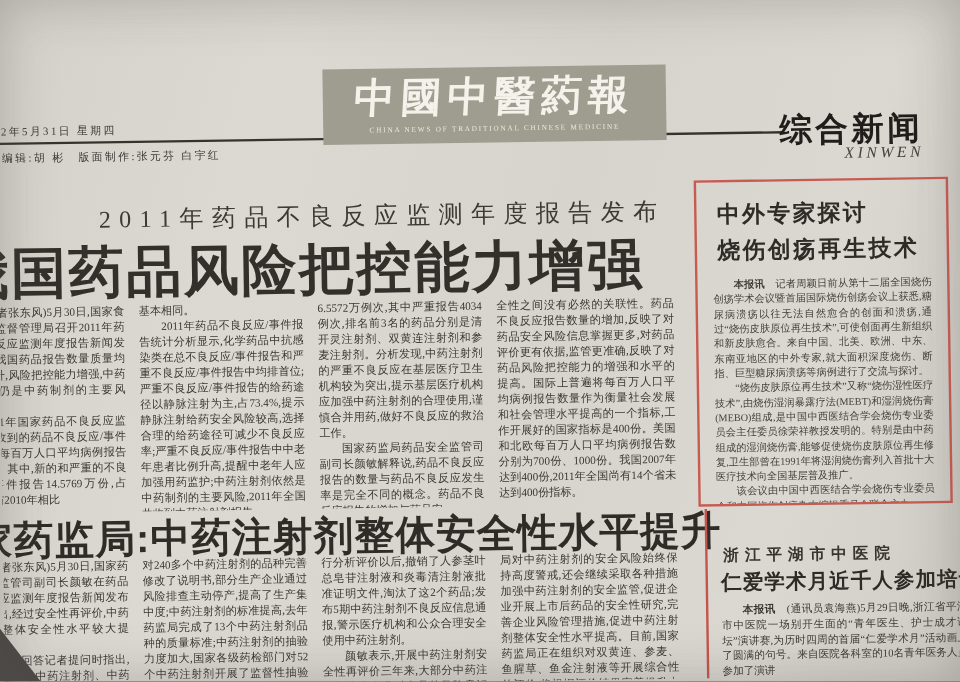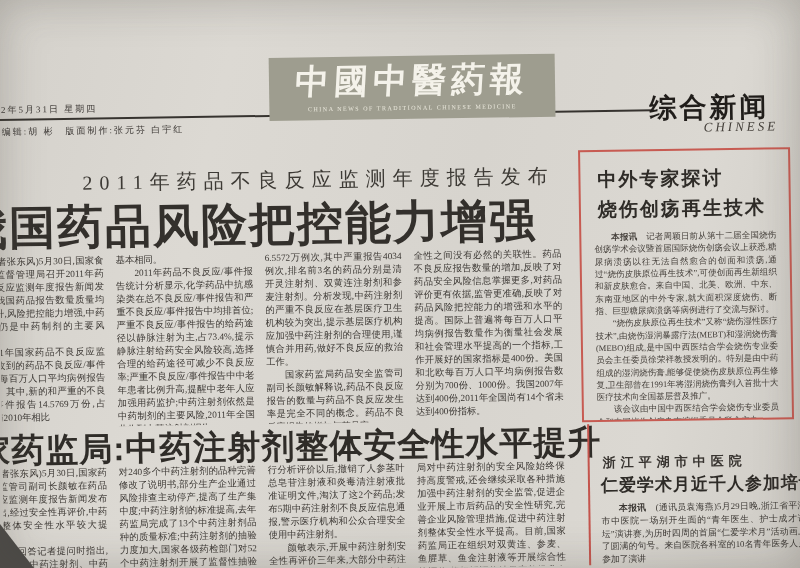--- a/index.html
+++ b/index.html
@@ -113,21 +113,21 @@
     <div class="dateline">2012年5月31日 星期四</div>
     <div class="header-rule"></div>
     <div class="staffline">编辑:胡 彬　版面制作:张元芬 白宇红</div>
 
     <div class="masthead">
       <div class="mh-title">中國中醫葯報</div>
       <div class="mh-sub">CHINA NEWS OF TRADITIONAL CHINESE MEDICINE</div>
     </div>
 
     <div class="section-title">综合新闻</div>
-    <div class="section-sub">CHINESE</div>
+    <div class="section-sub">XINWEN</div>
 
     <div class="kicker">2011年药品不良反应监测年度报告发布</div>
     <div class="headline-1">我国药品风险把控能力增强</div>
 
     <div class="cols main-cols">
       <div class="col c1">
         <p>(记者张东风)5月30日,国家食品药品监督管理局召开2011年药品不良反应监测年度报告新闻发布会。我国药品报告数量质量均有所提升,风险把控能力增强,中药注射剂仍是中药制剂的主要风险。</p>
         <p>2011年国家药品不良反应监测中心收到的药品不良反应/事件报告中,每百万人口平均病例报告数提高。其中,新的和严重的不良反应/事件报告14.5769万份,占17.1%,与2010年相比</p>
       </div>
       <div class="col c2">

